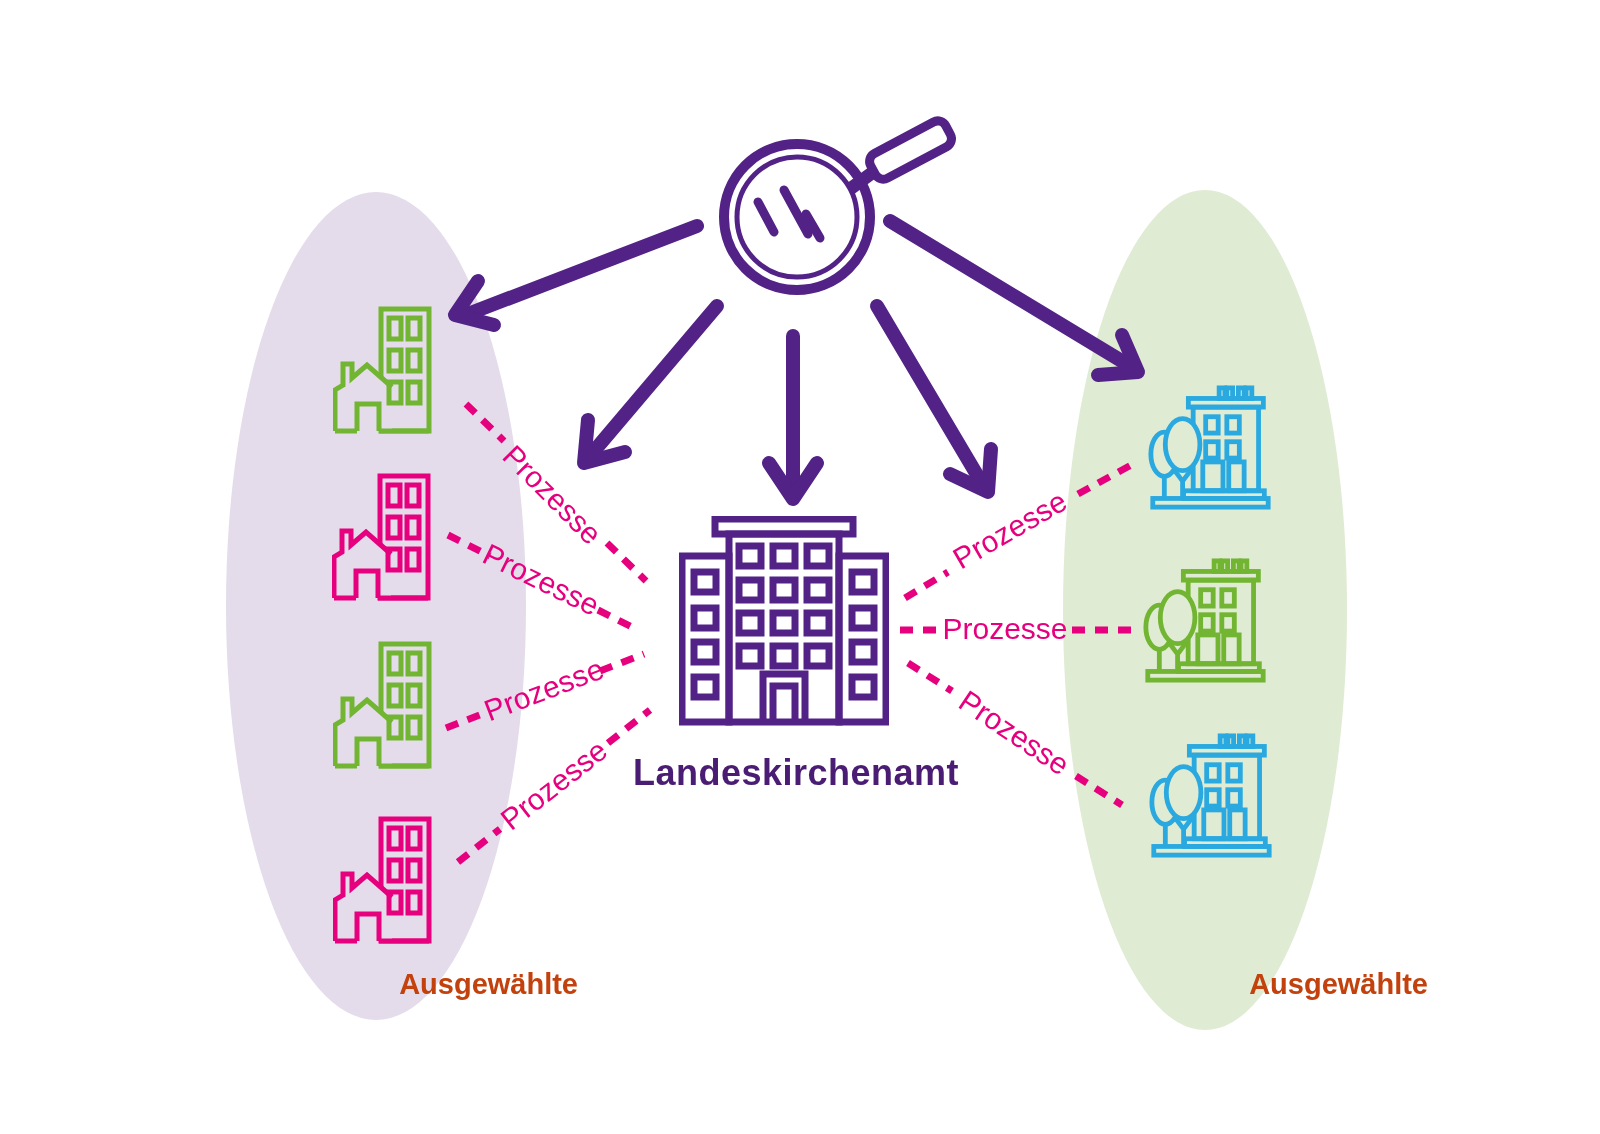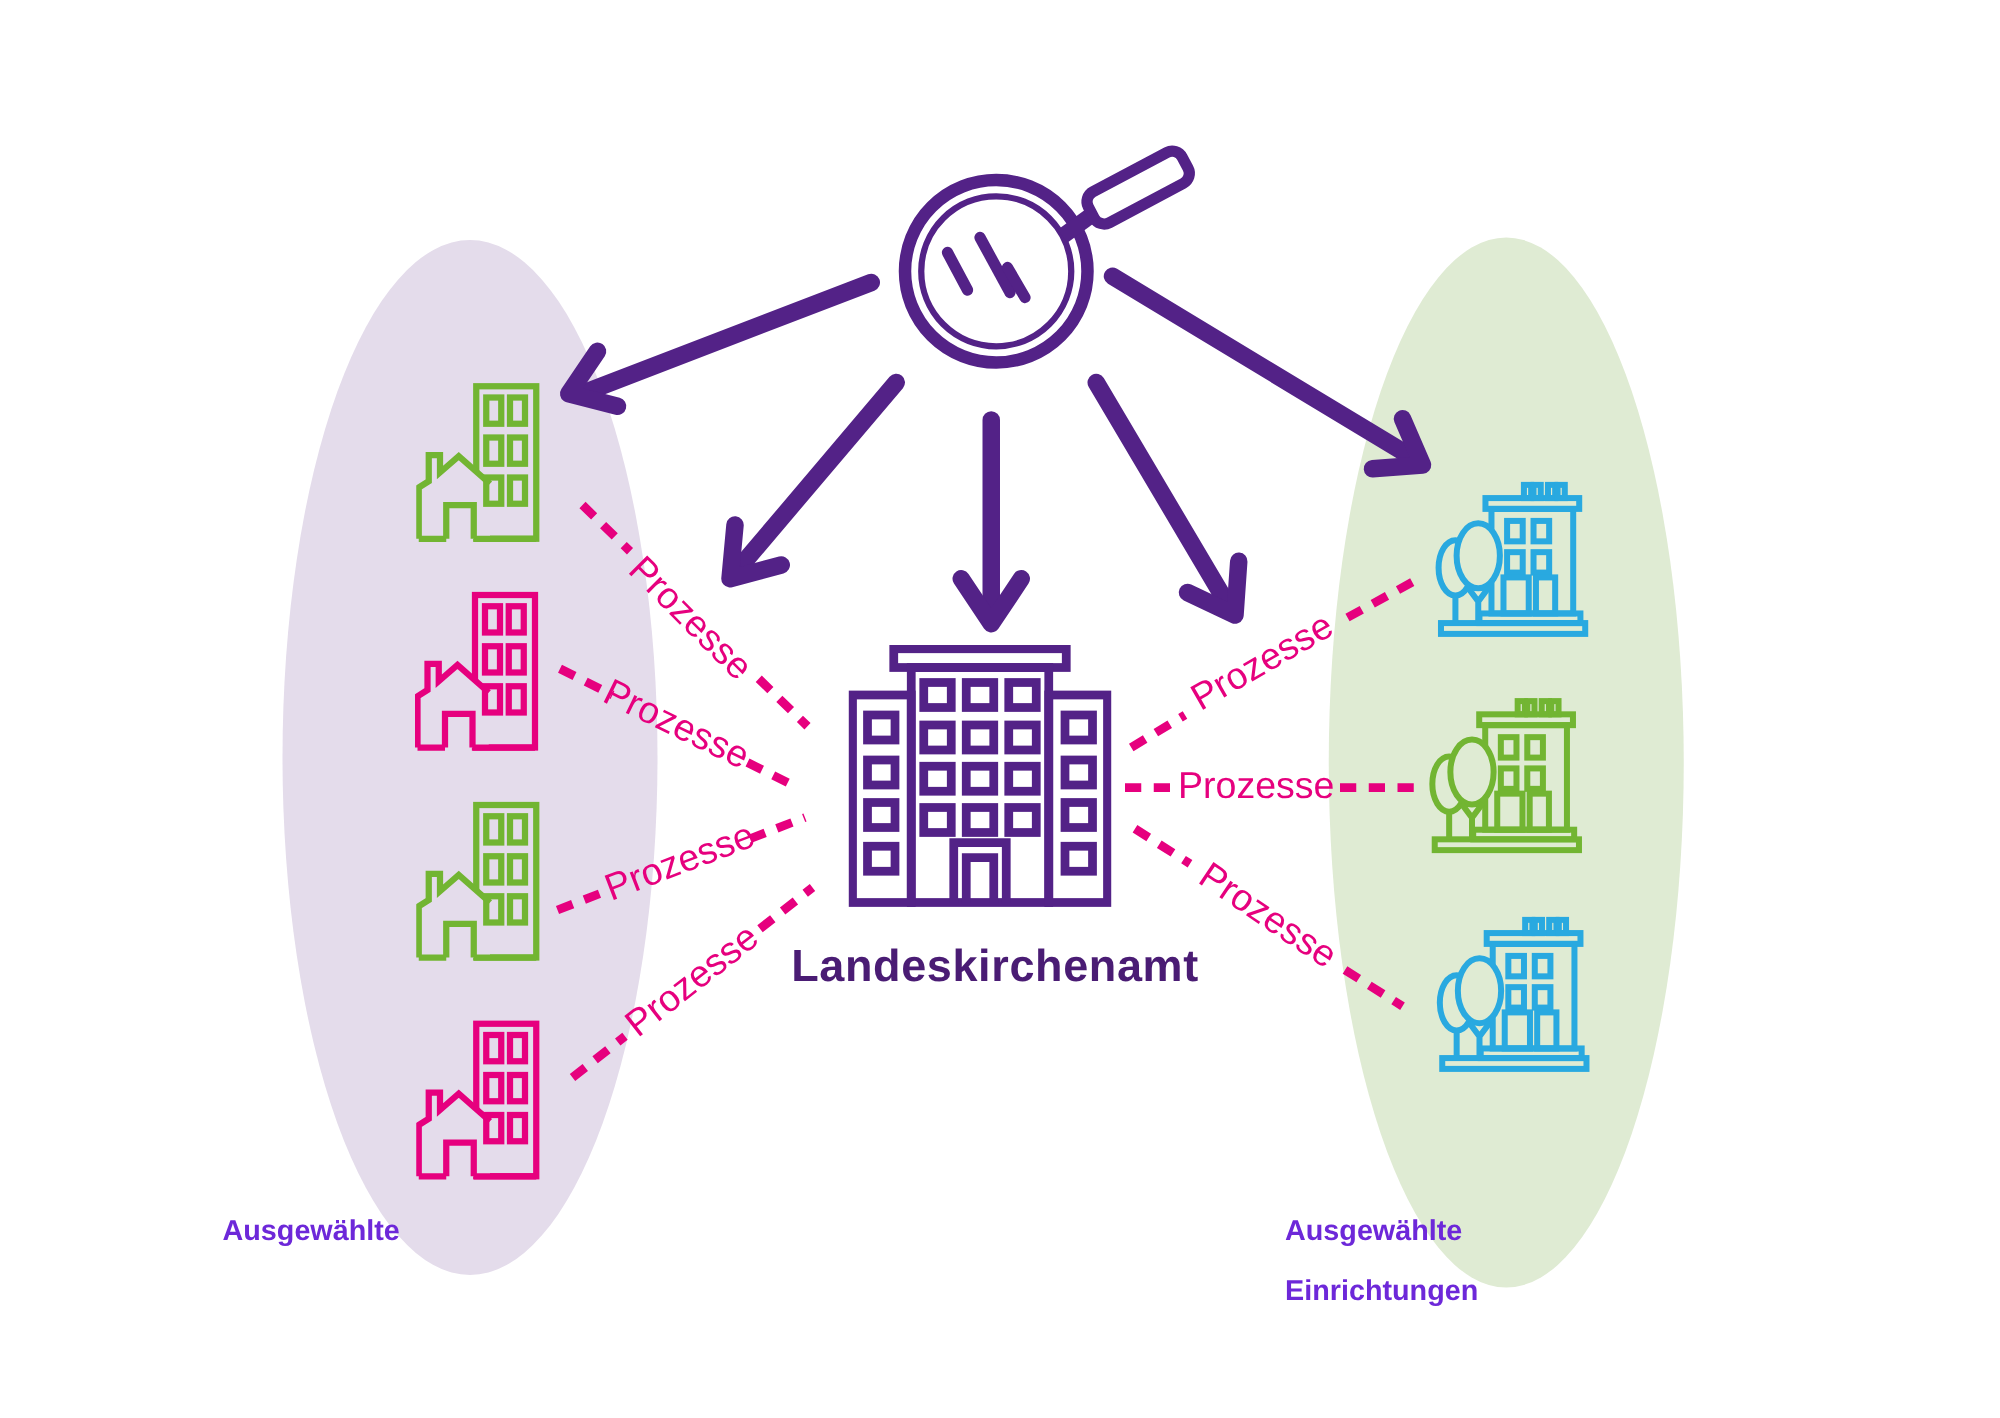--- a/index.html
+++ b/index.html
@@ -10,22 +10,22 @@
   .ellipse{position:absolute;border-radius:50%;}
   .ellipse.left-bg{left:226px;top:192px;width:300px;height:828px;background:#e4dceb;}
   .ellipse.right-bg{left:1063px;top:190px;width:284px;height:840px;background:#dfebd3;}
   .abs{position:absolute;}
   .icon-box{position:absolute;line-height:0;}
   .center-title{
     position:absolute;left:596px;top:752px;width:400px;text-align:center;
     font-size:36px;font-weight:bold;color:#4a1c74;letter-spacing:0.5px;
   }
   .group-title{
-    position:absolute;width:400px;text-align:left;font-size:23px;font-weight:bold;
-    color:#6d28d9;line-height:48px;
+    position:absolute;width:400px;text-align:right;font-size:29px;font-weight:bold;
+    color:#c2410c;line-height:48px;
   }
   .group-title.left-title{left:178px;top:960px;}
   .group-title.right-title{left:1028px;top:960px;}
   .process-label{
     position:absolute;color:#e6007e;font-size:30px;white-space:nowrap;
     transform-origin:center center;
   }
   svg{display:block;}
 </style>
 </head>
@@ -291,16 +291,15 @@
   <span class="process-label" style="left:554px;top:785px;transform:translate(-50%,-50%) rotate(-38deg)">Prozesse</span>
   <span class="process-label" style="left:1010px;top:530px;transform:translate(-50%,-50%) rotate(-30deg)">Prozesse</span>
   <span class="process-label" style="left:1005px;top:629px;transform:translate(-50%,-50%)">Prozesse</span>
   <span class="process-label" style="left:1014px;top:733px;transform:translate(-50%,-50%) rotate(34deg)">Prozesse</span>
 
   <div class="group-title left-title">
     <div>Ausgewählte</div>
   </div>
   <div class="group-title right-title">
     <div>Ausgewählte</div>
-    <div>Einrichtungen</div>
   </div>
 
 </div>
 
 </body></html>

